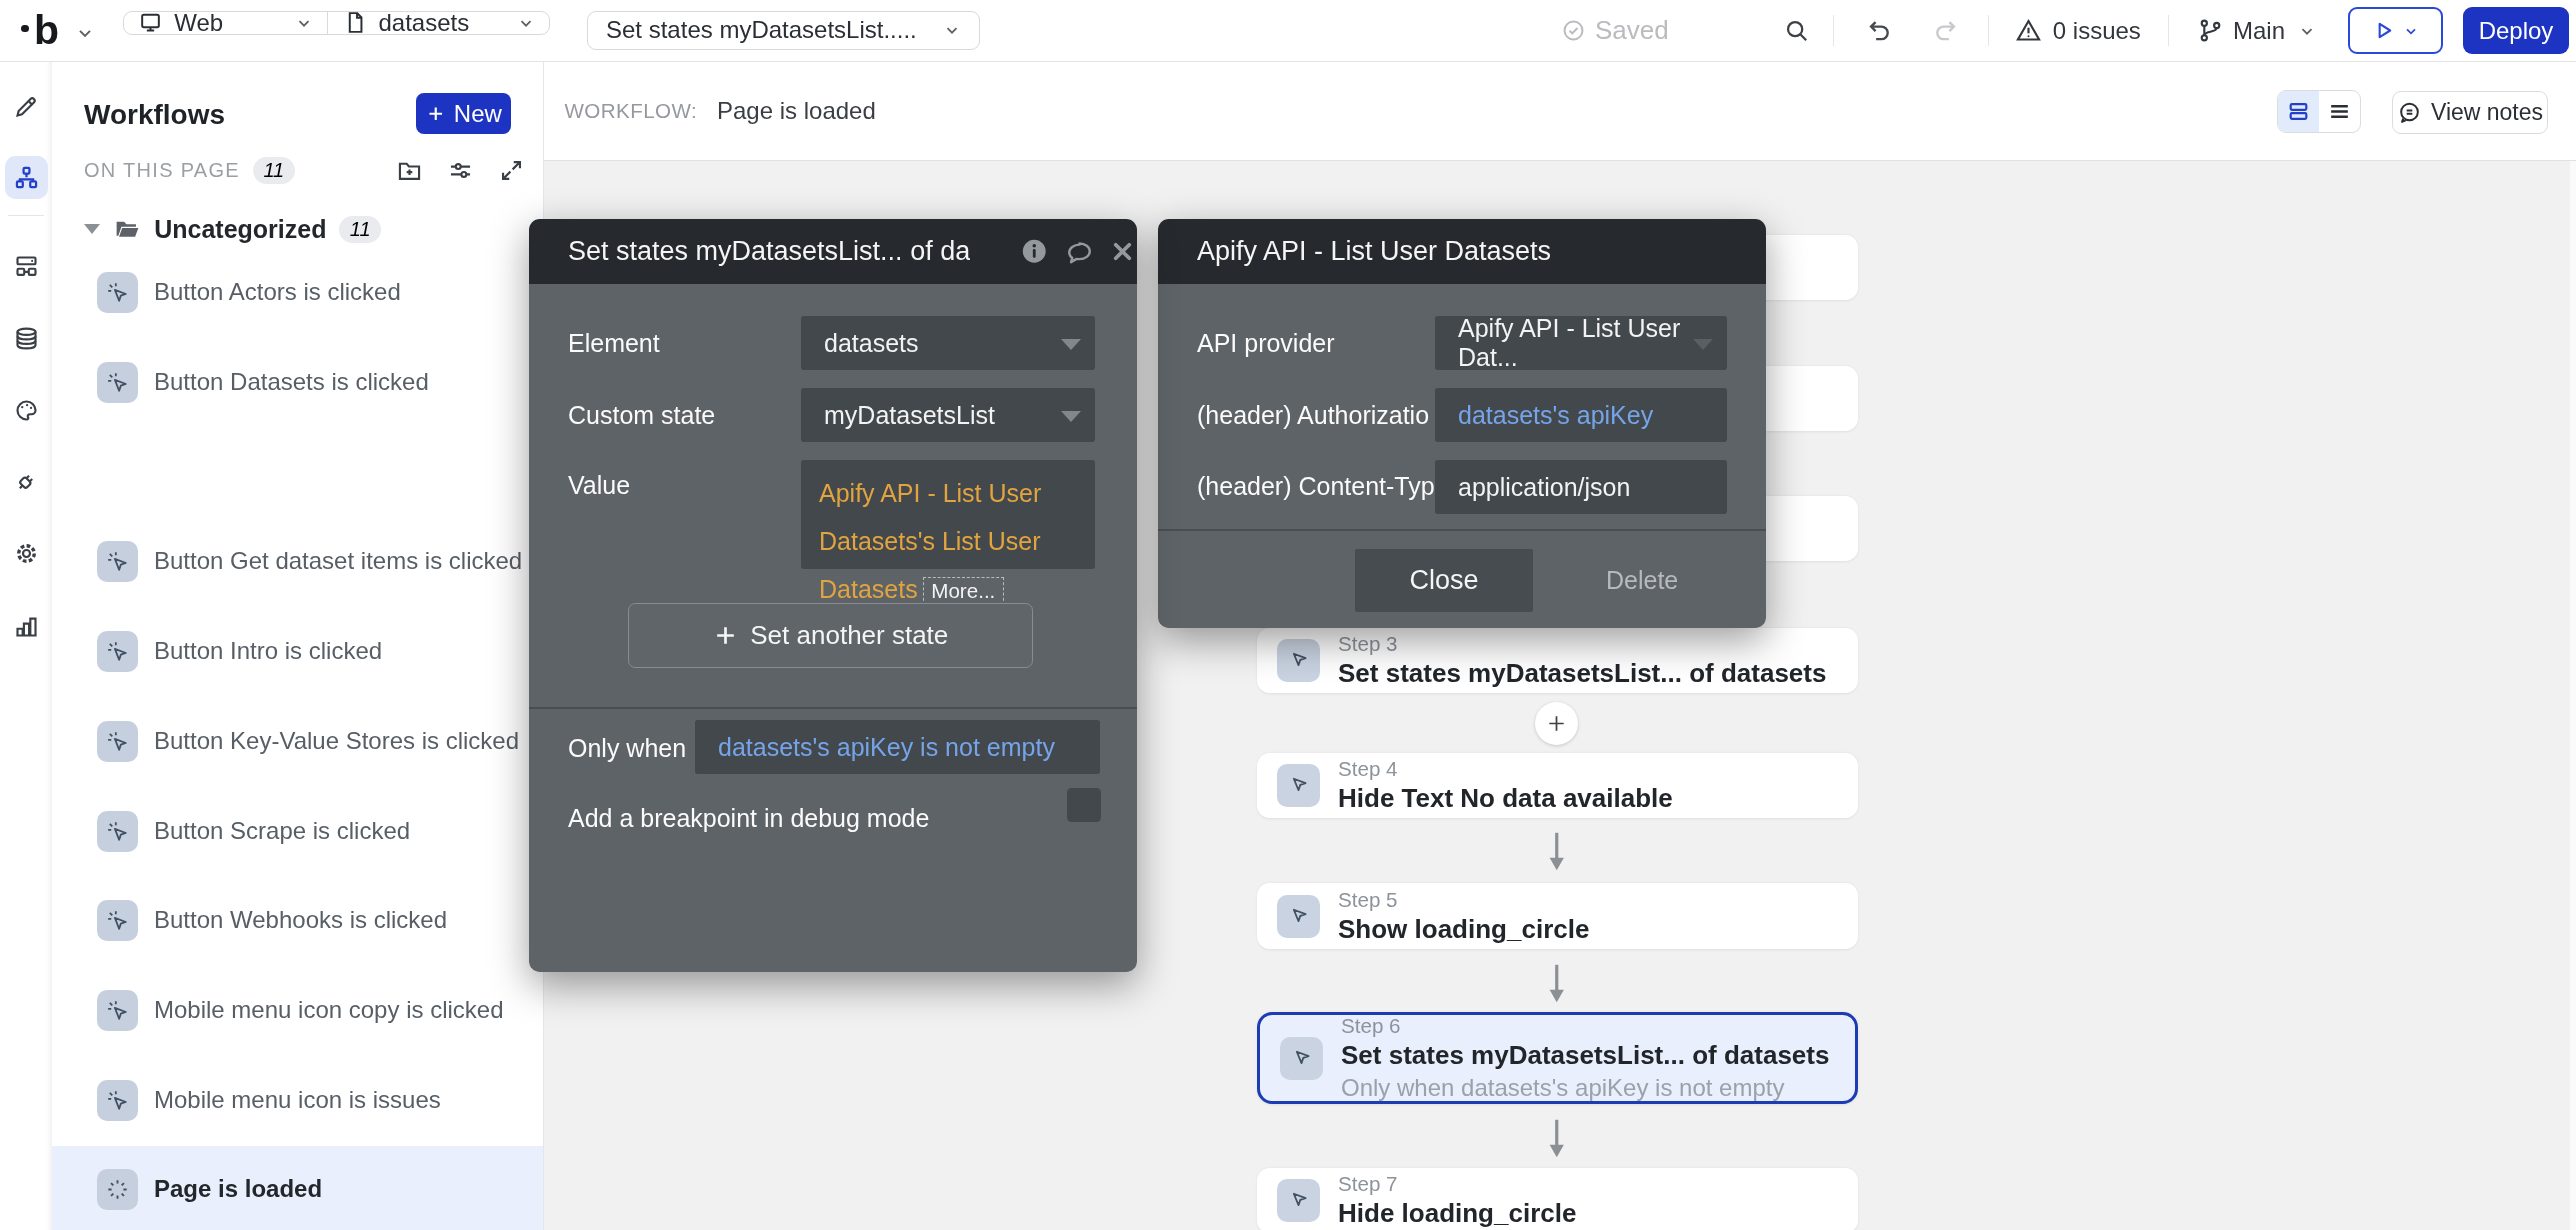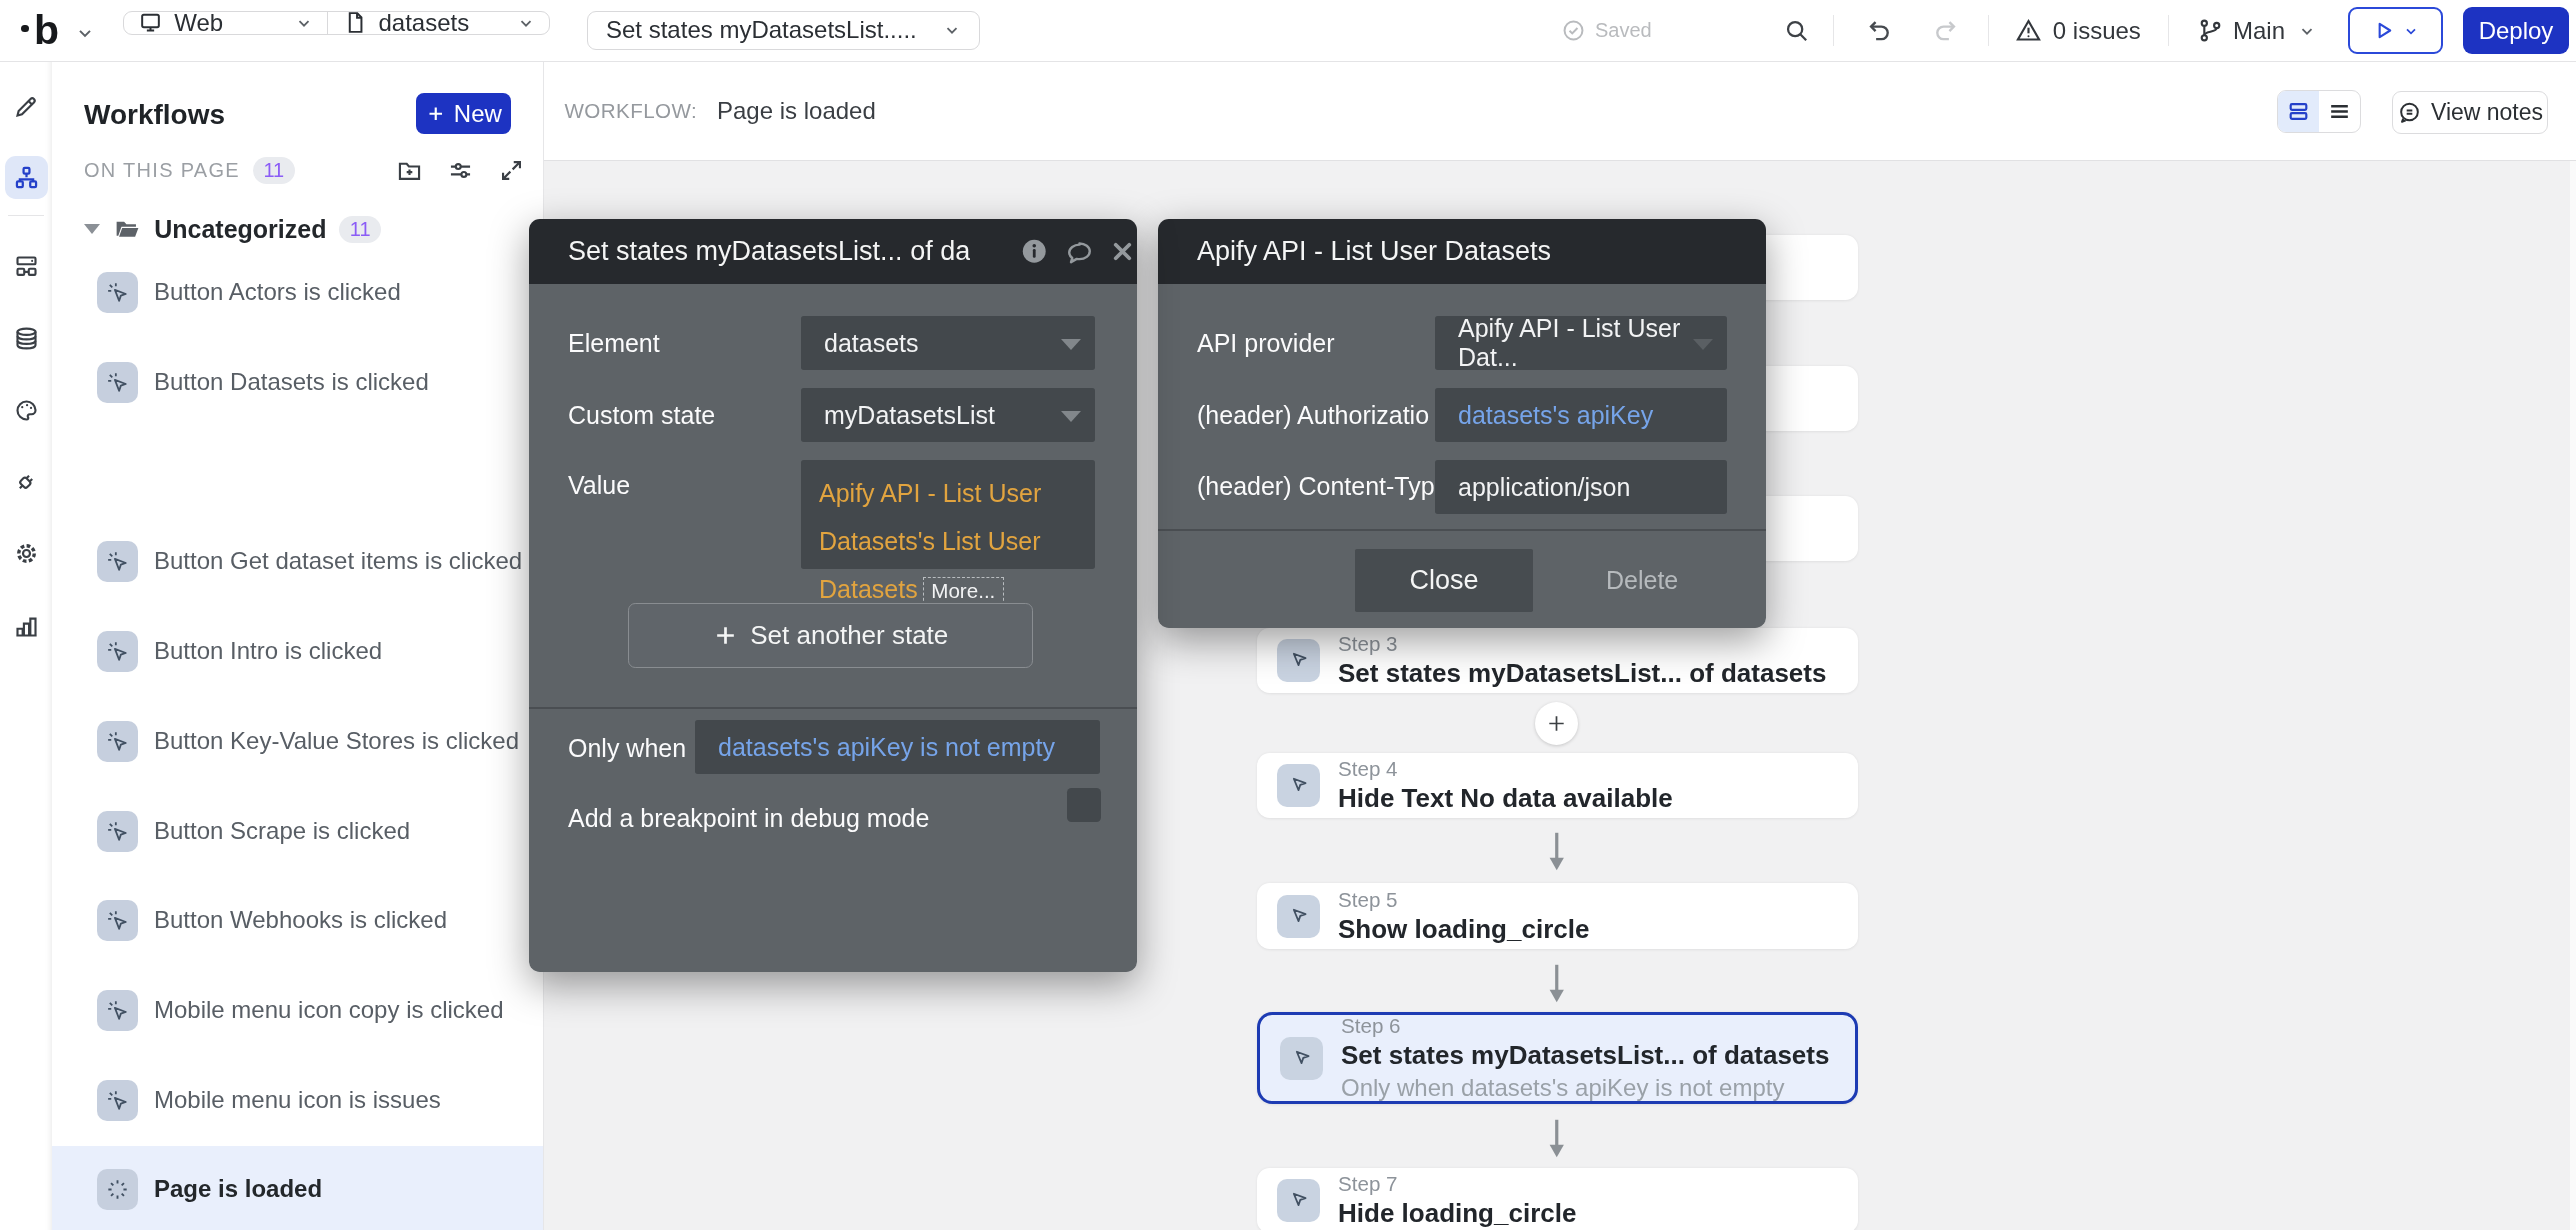--- a/index.html
+++ b/index.html
@@ -21,21 +21,21 @@
   .combo-seg{display:flex;align-items:center;padding:0 14.4px;gap:10.8px;font-size:24px;color:#2b2f34;cursor:default;}
   .combo-seg.s1{width:203px;box-sizing:border-box;}
   .combo-seg.s2{flex:1;}
   .combo-div{width:1.3px;background:#d9d9db;}
   .combo-seg .cv{margin-left:auto;color:#5c6166;}
   .wfselect{position:absolute;left:587px;top:10.8px;width:393px;height:39px;border:1.3px solid #d9d9db;
     border-radius:9px;display:flex;align-items:center;box-sizing:border-box;padding:0 18px;
     font-size:24px;color:#2b2f34;background:#fff;}
   .wfselect .cv{margin-left:auto;color:#5c6166;}
   .tb-saved{position:absolute;left:1561px;top:0;height:61px;display:flex;align-items:center;gap:9px;
-    color:#b9bbbe;font-size:20px;}
+    color:#b9bbbe;font-size:26px;}
   .tb-search{position:absolute;left:1783px;top:17px;color:#3d4146;}
   .tb-sep{position:absolute;top:15.2px;width:0.9px;height:30.5px;background:#e6e6e8;}
   .tb-undo{position:absolute;left:1866px;top:17px;color:#464a4f;}
   .tb-redo{position:absolute;left:1932px;top:17px;color:#c7c9cc;}
   .tb-issues{position:absolute;left:2015px;top:0;height:61px;display:flex;align-items:center;gap:10.8px;
     color:#33373c;font-size:24px;}
   .tb-branch{position:absolute;left:2197px;top:0;height:61px;display:flex;align-items:center;gap:9px;
     color:#33373c;font-size:24px;}
   .tb-branch .cv{color:#5c6166;margin-left:3.6px;}
   .playbtn{position:absolute;left:2348px;top:7.2px;width:95px;height:47px;border:2.2px solid #2b49d9;
@@ -54,21 +54,21 @@
 
   
   .panel{position:absolute;left:52px;top:61px;width:491px;bottom:0;background:#fff;
     border-right:0.9px solid #e6e6e8;z-index:55;overflow:hidden;}
   .panel-title{position:absolute;left:32px;top:38px;font-size:28px;font-weight:bold;color:#1f2327;}
   .newbtn{position:absolute;left:364px;top:32px;width:95px;height:41px;background:#1d33c2;border-radius:8px;
     display:flex;align-items:center;justify-content:center;gap:7.2px;color:#fff;font-size:24px;font-weight:500;}
   .onpage{position:absolute;left:32px;top:90px;height:39px;display:flex;align-items:center;gap:12.6px;}
   .onpage-label{font-size:20px;color:#9b9fa4;letter-spacing:1.3px;text-align:right;}
   .badge{background:#e9ebef;border-radius:13.5px;height:27px;display:inline-flex;align-items:center;
-    padding:0 10.8px;font-size:20px;color:#8b5cf6;}
+    padding:0 10.8px;font-size:20px;color:#000000;font-style:italic;}
   .panel-tools{position:absolute;top:90px;height:39px;display:flex;align-items:center;color:#3a3f45;}
   .folder-row{position:absolute;left:0;right:0;top:144px;height:48px;display:flex;align-items:center;}
   .caret-down{width:0;height:0;border-left:8px solid transparent;border-right:8px solid transparent;
     border-top:10px solid #8b9096;margin-left:32px;}
   .folder-ic{margin-left:12.6px;color:#5d6268;}
   .folder-name{margin-left:12.6px;font-size:25px;font-weight:bold;color:#23272b;}
   .folder-row .badge{margin-left:12.6px;}
   .wf-item{position:absolute;left:0;right:0;height:86px;display:flex;align-items:center;}
   .wf-item.selected{background:#e9effc;}
   .wf-ic{margin-left:45px;width:41px;height:41px;border-radius:10px;background:#c6cfde;flex:0 0 auto;

